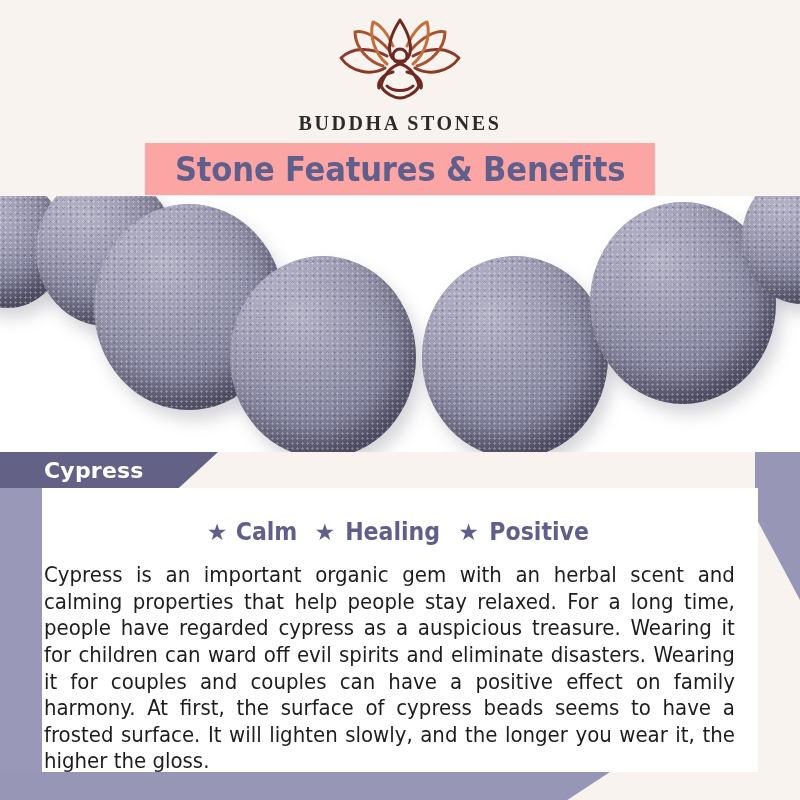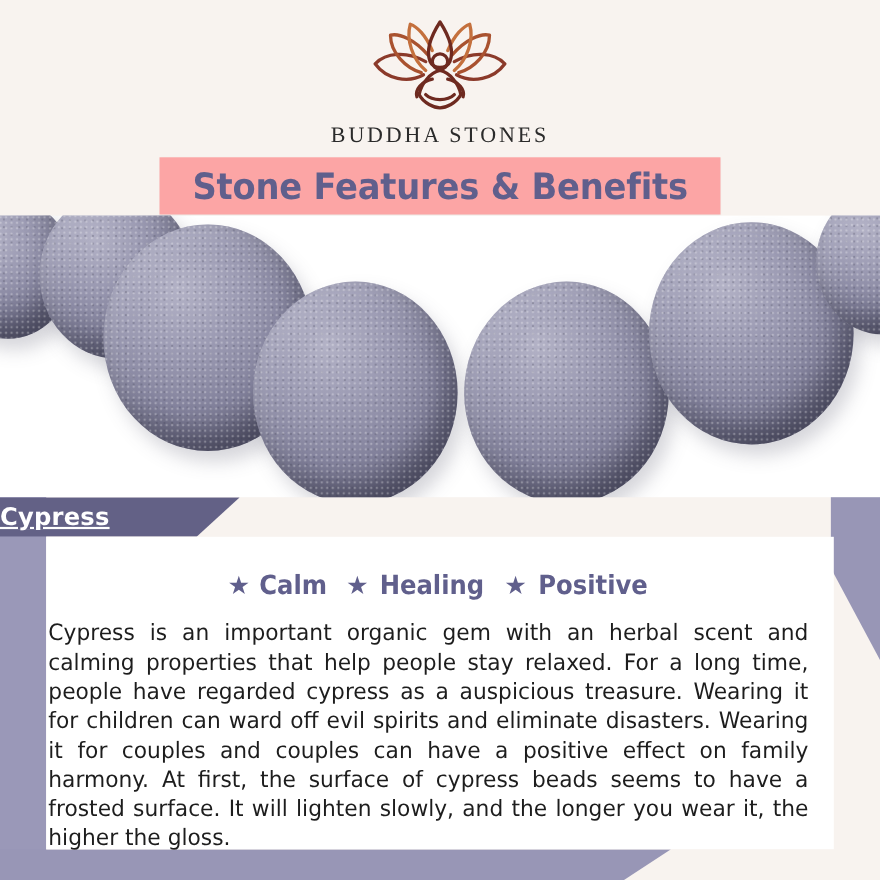--- a/index.html
+++ b/index.html
@@ -72,21 +72,21 @@
     width: 150px;
     height: 92px;
     display: block;
   }
   .logo-text {
     margin-top: 4px;
     font-family: "Liberation Serif", serif;
     font-size: 20px;
     letter-spacing: 2.6px;
     color: #2b2b2b;
-    font-weight: 400;
+    font-weight: 700;
   }
 
   .title-banner {
     position: absolute;
     left: 145px;
     top: 143px;
     width: 510px;
     height: 52px;
     background: #fca5a5;
     display: flex;
@@ -142,26 +142,26 @@
     left: 0;
     top: 452px;
     width: 218px;
     height: 36px;
     background: #636186;
     clip-path: polygon(0 0, 100% 0, 82% 100%, 0 100%);
     display: flex;
     align-items: center;
   }
   .stone-name {
+    margin-left: 44px;
     font-family: "DejaVu Sans", sans-serif;
     font-weight: bold;
     font-size: 22px;
     color: #ffffff;
     letter-spacing: 0.2px;
-    text-decoration: underline;
   }
 
   
   .content {
     position: absolute;
     left: 42px;
     top: 488px;
     width: 716px;
     height: 284px;
     background: #ffffff;

